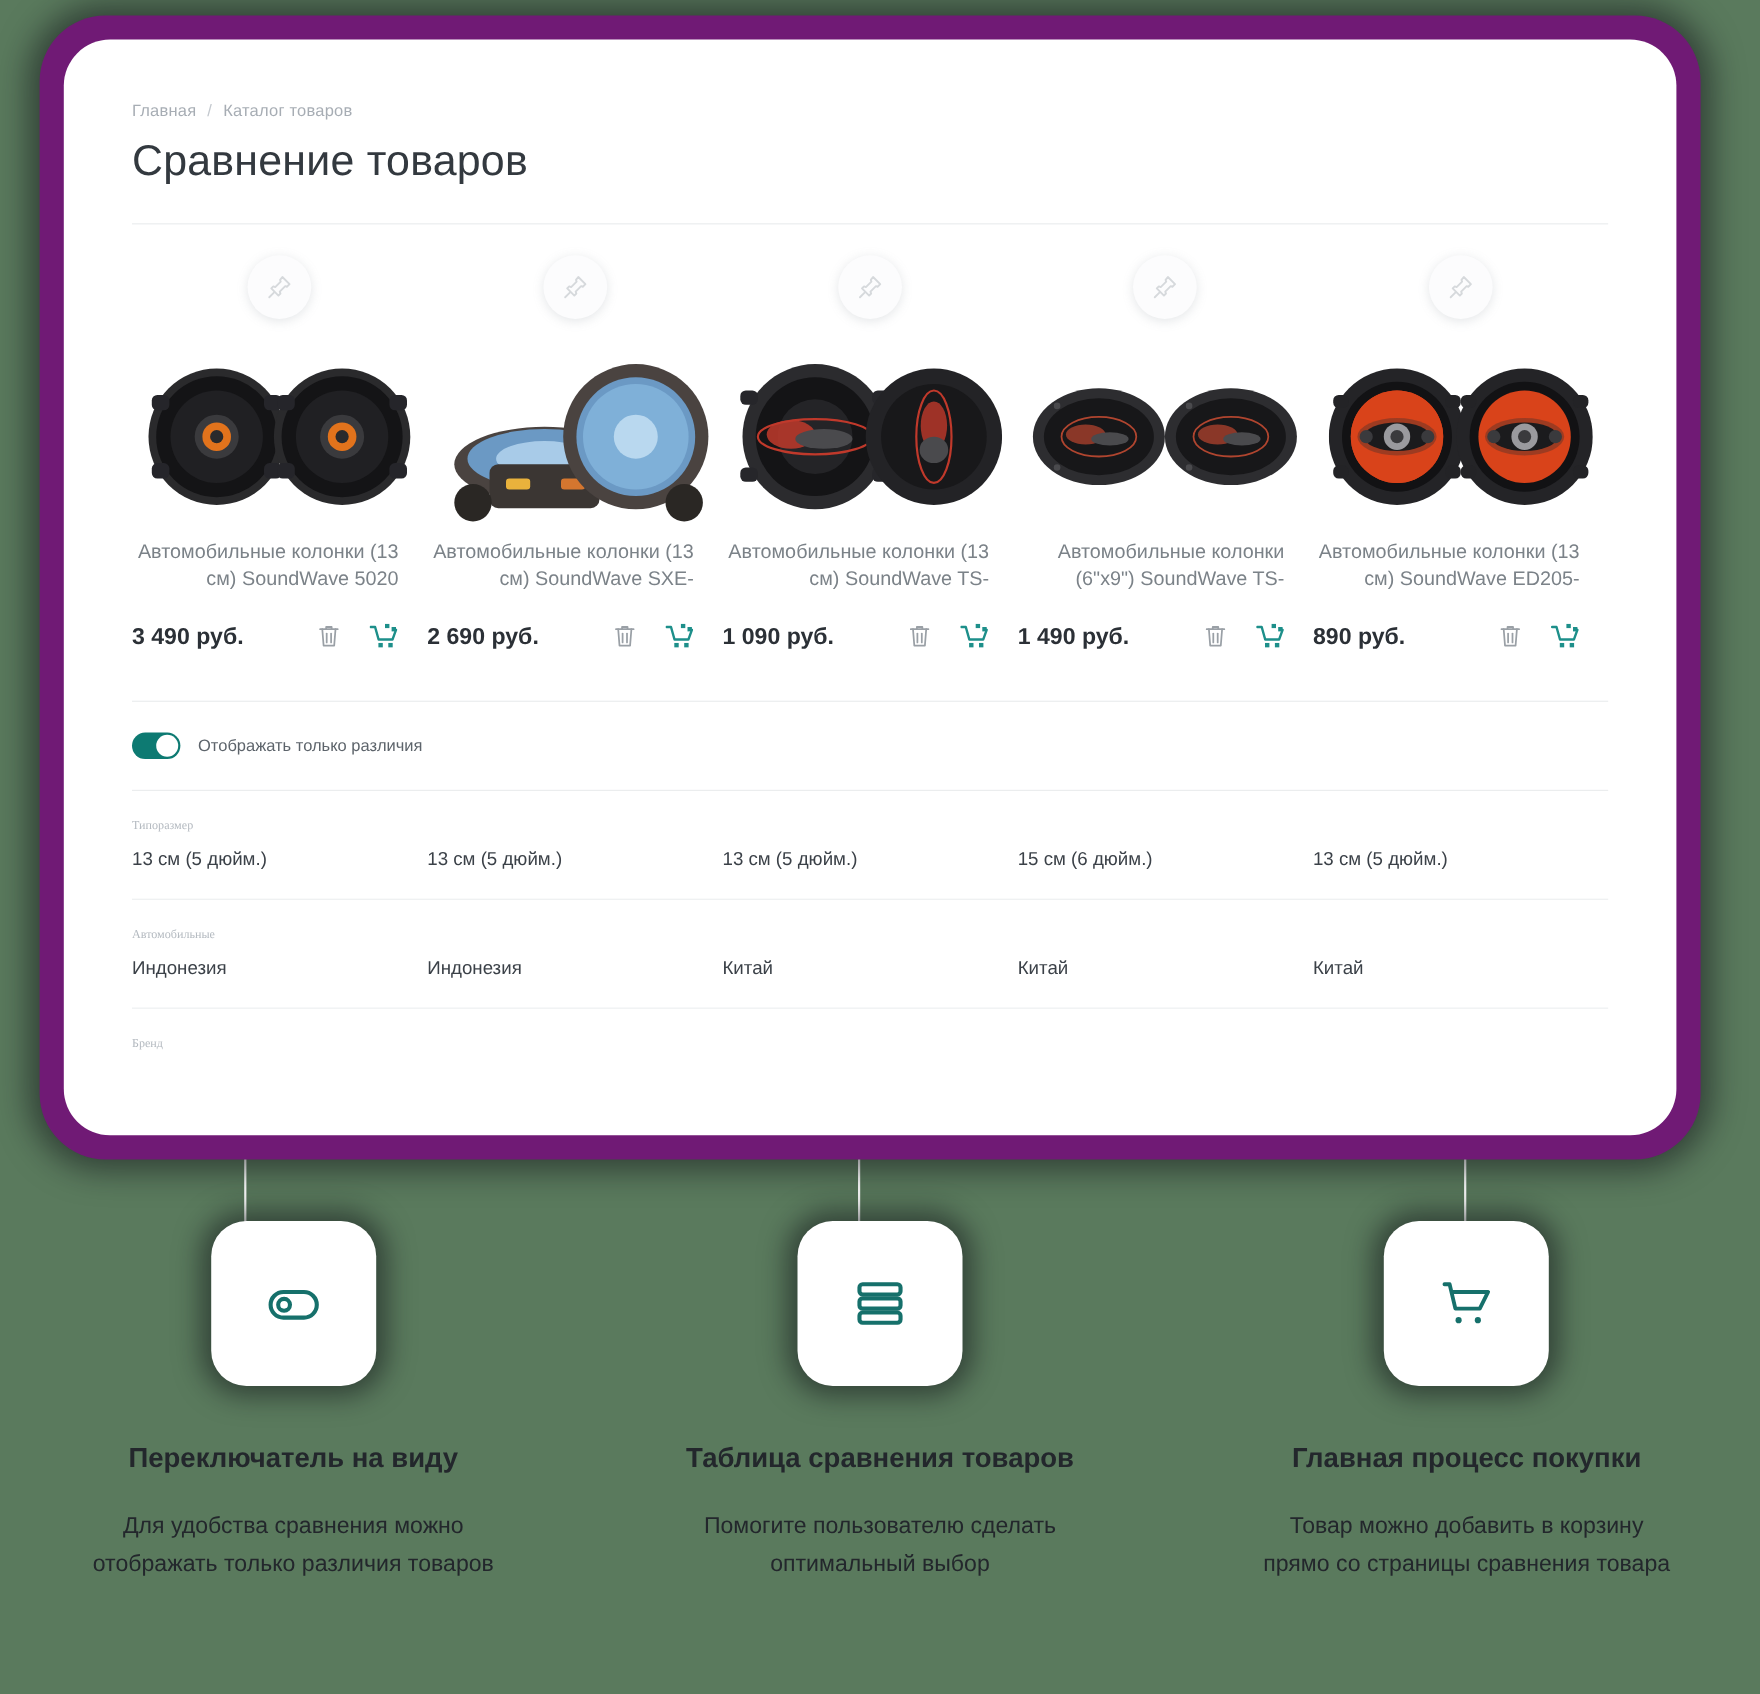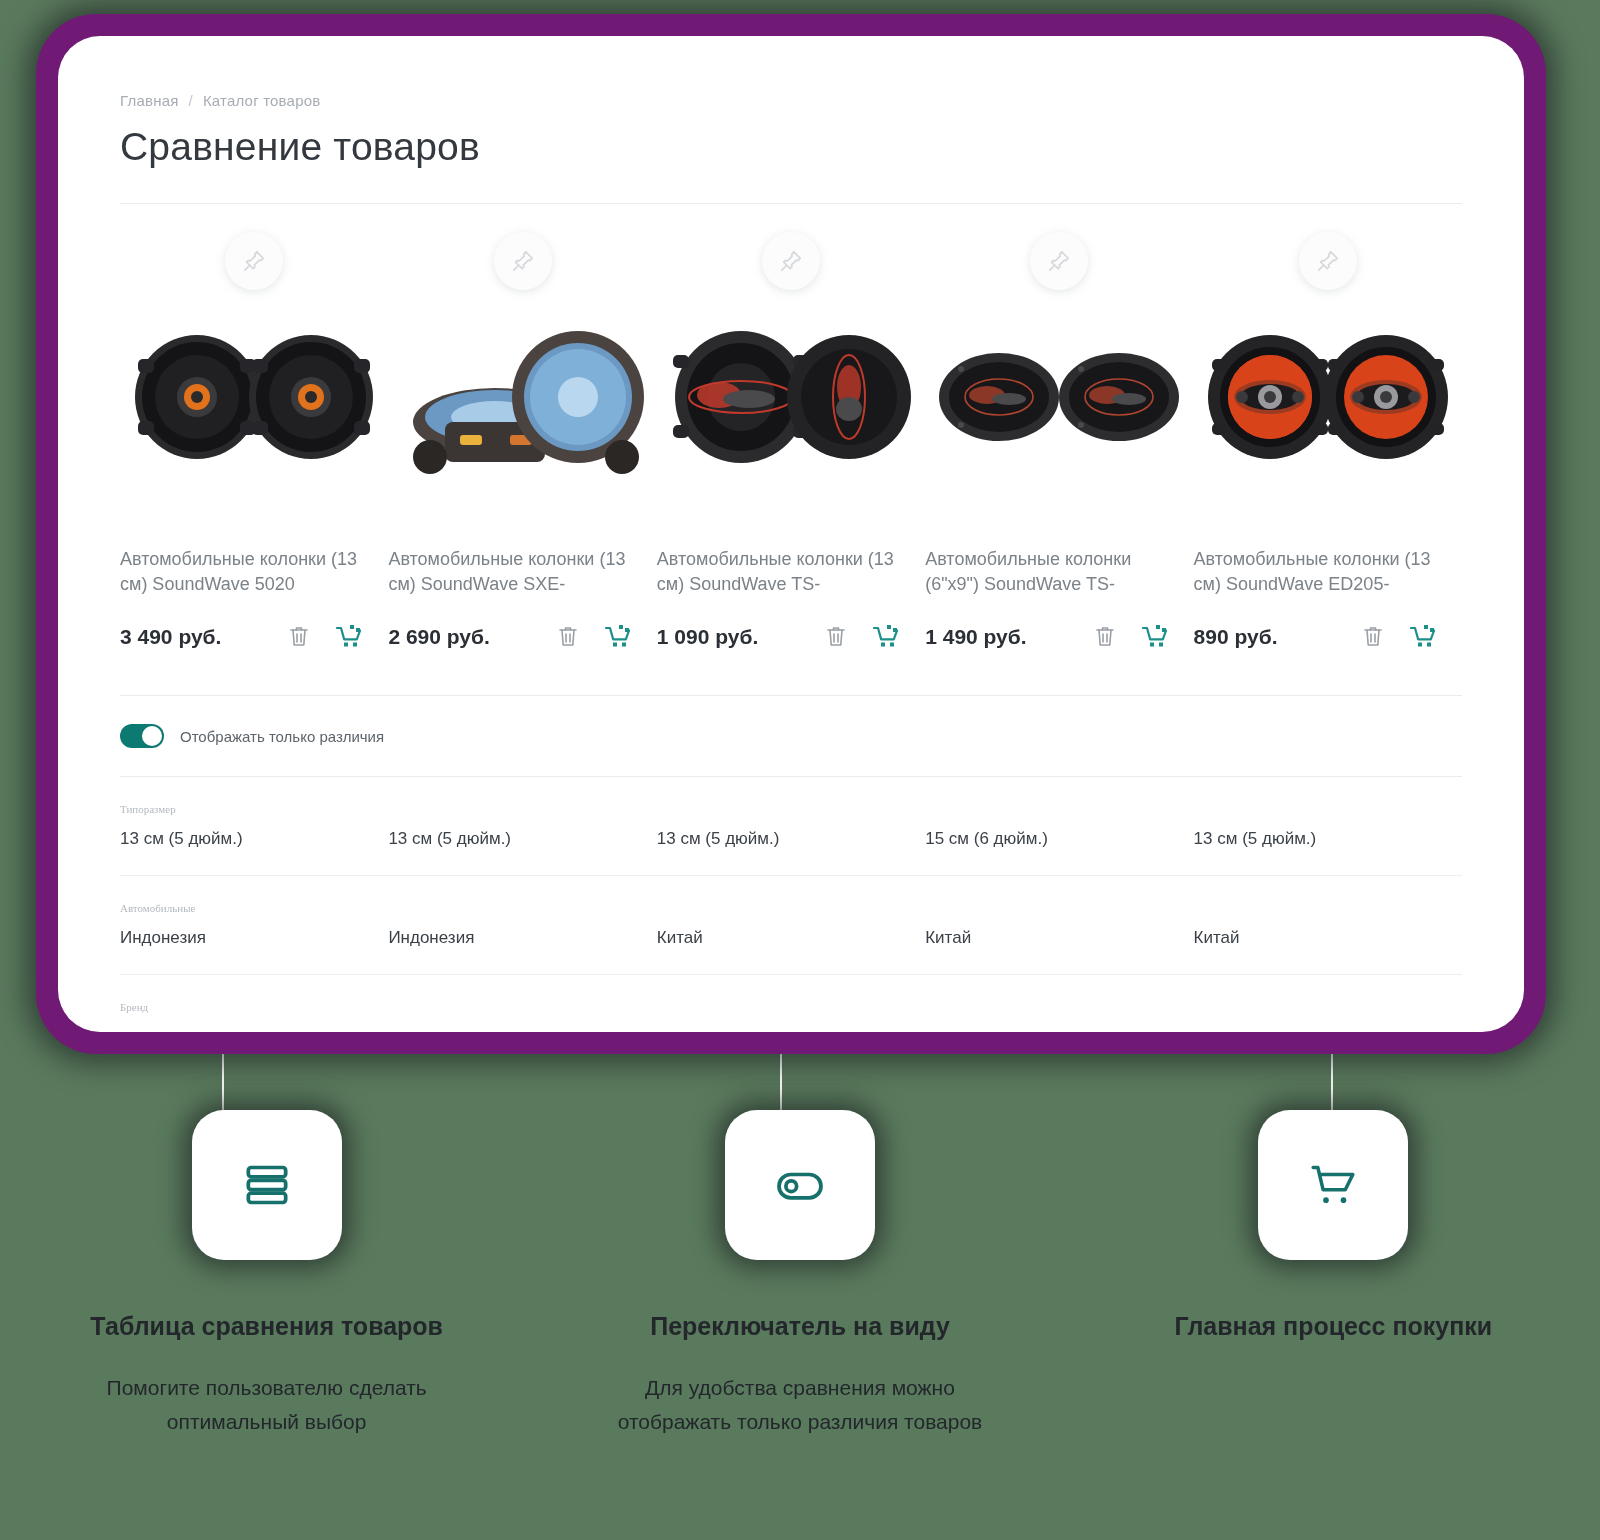--- a/index.html
+++ b/index.html
@@ -95,26 +95,26 @@
   .prod-img {
     height: 185px;
     display: flex;
     align-items: center;
     justify-content: center;
     margin-top: 10px;
   }
   .prod-img svg { display:block; }
 
   .prod-name {
-    margin-top: 58px;
     font-size: 18px;
     line-height: 25px;
     color: #7b8288;
     padding-right: 26px;
     min-height: 50px;
+    text-align: right;
   }
 
   .price-row {
     margin-top: 28px;
     display: flex;
     align-items: flex-start;
     padding-right: 26px;
   }
   .price {
     font-size: 21px;
@@ -583,44 +583,45 @@
 
     </div>
   </div>
 </div>
 
 <div class="callouts">
 
   <div class="callout">
     <div class="callout-icon-box">
       <svg viewBox="0 0 48 48" fill="none" stroke="#16706b" stroke-width="3.2">
+        <rect x="6" y="15" width="36" height="20" rx="10"></rect>
+        <circle cx="16.5" cy="25" r="4.6"></circle>
+      </svg>
+    </div>
+    <div class="callout-title">Переключатель на виду</div>
+    <div class="callout-desc">Для удобства сравнения можно отображать только различия товаров</div>
+  </div>
+
+  <div class="callout">
+    <div class="callout-icon-box">
+      <svg viewBox="0 0 48 48" fill="none" stroke="#16706b" stroke-width="3.2">
         <rect x="8" y="9" width="32" height="8" rx="2.5"></rect>
         <rect x="8" y="20" width="32" height="8" rx="2.5"></rect>
         <rect x="8" y="31" width="32" height="8" rx="2.5"></rect>
       </svg>
     </div>
     <div class="callout-title">Таблица сравнения товаров</div>
     <div class="callout-desc">Помогите пользователю сделать оптимальный выбор</div>
-  </div>
-
-  <div class="callout">
-    <div class="callout-icon-box">
-      <svg viewBox="0 0 48 48" fill="none" stroke="#16706b" stroke-width="3.2">
-        <rect x="6" y="15" width="36" height="20" rx="10"></rect>
-        <circle cx="16.5" cy="25" r="4.6"></circle>
-      </svg>
-    </div>
-    <div class="callout-title">Переключатель на виду</div>
-    <div class="callout-desc">Для удобства сравнения можно отображать только различия товаров</div>
   </div>
 
   <div class="callout">
     <div class="callout-icon-box">
       <svg viewBox="0 0 48 48" fill="none" stroke="#16706b" stroke-width="3" stroke-linecap="round" stroke-linejoin="round">
         <path d="M7 9h4l4.5 19h19L41 15H13"></path>
         <circle cx="18" cy="37" r="2.4" fill="#16706b" stroke="none"></circle>
         <circle cx="33" cy="37" r="2.4" fill="#16706b" stroke="none"></circle>
       </svg>
     </div>
     <div class="callout-title">Главная процесс покупки</div>
+    <div class="callout-desc">Товар можно добавить в корзину прямо со страницы сравнения товара</div>
   </div>
 
 </div>
 
 </body></html>

